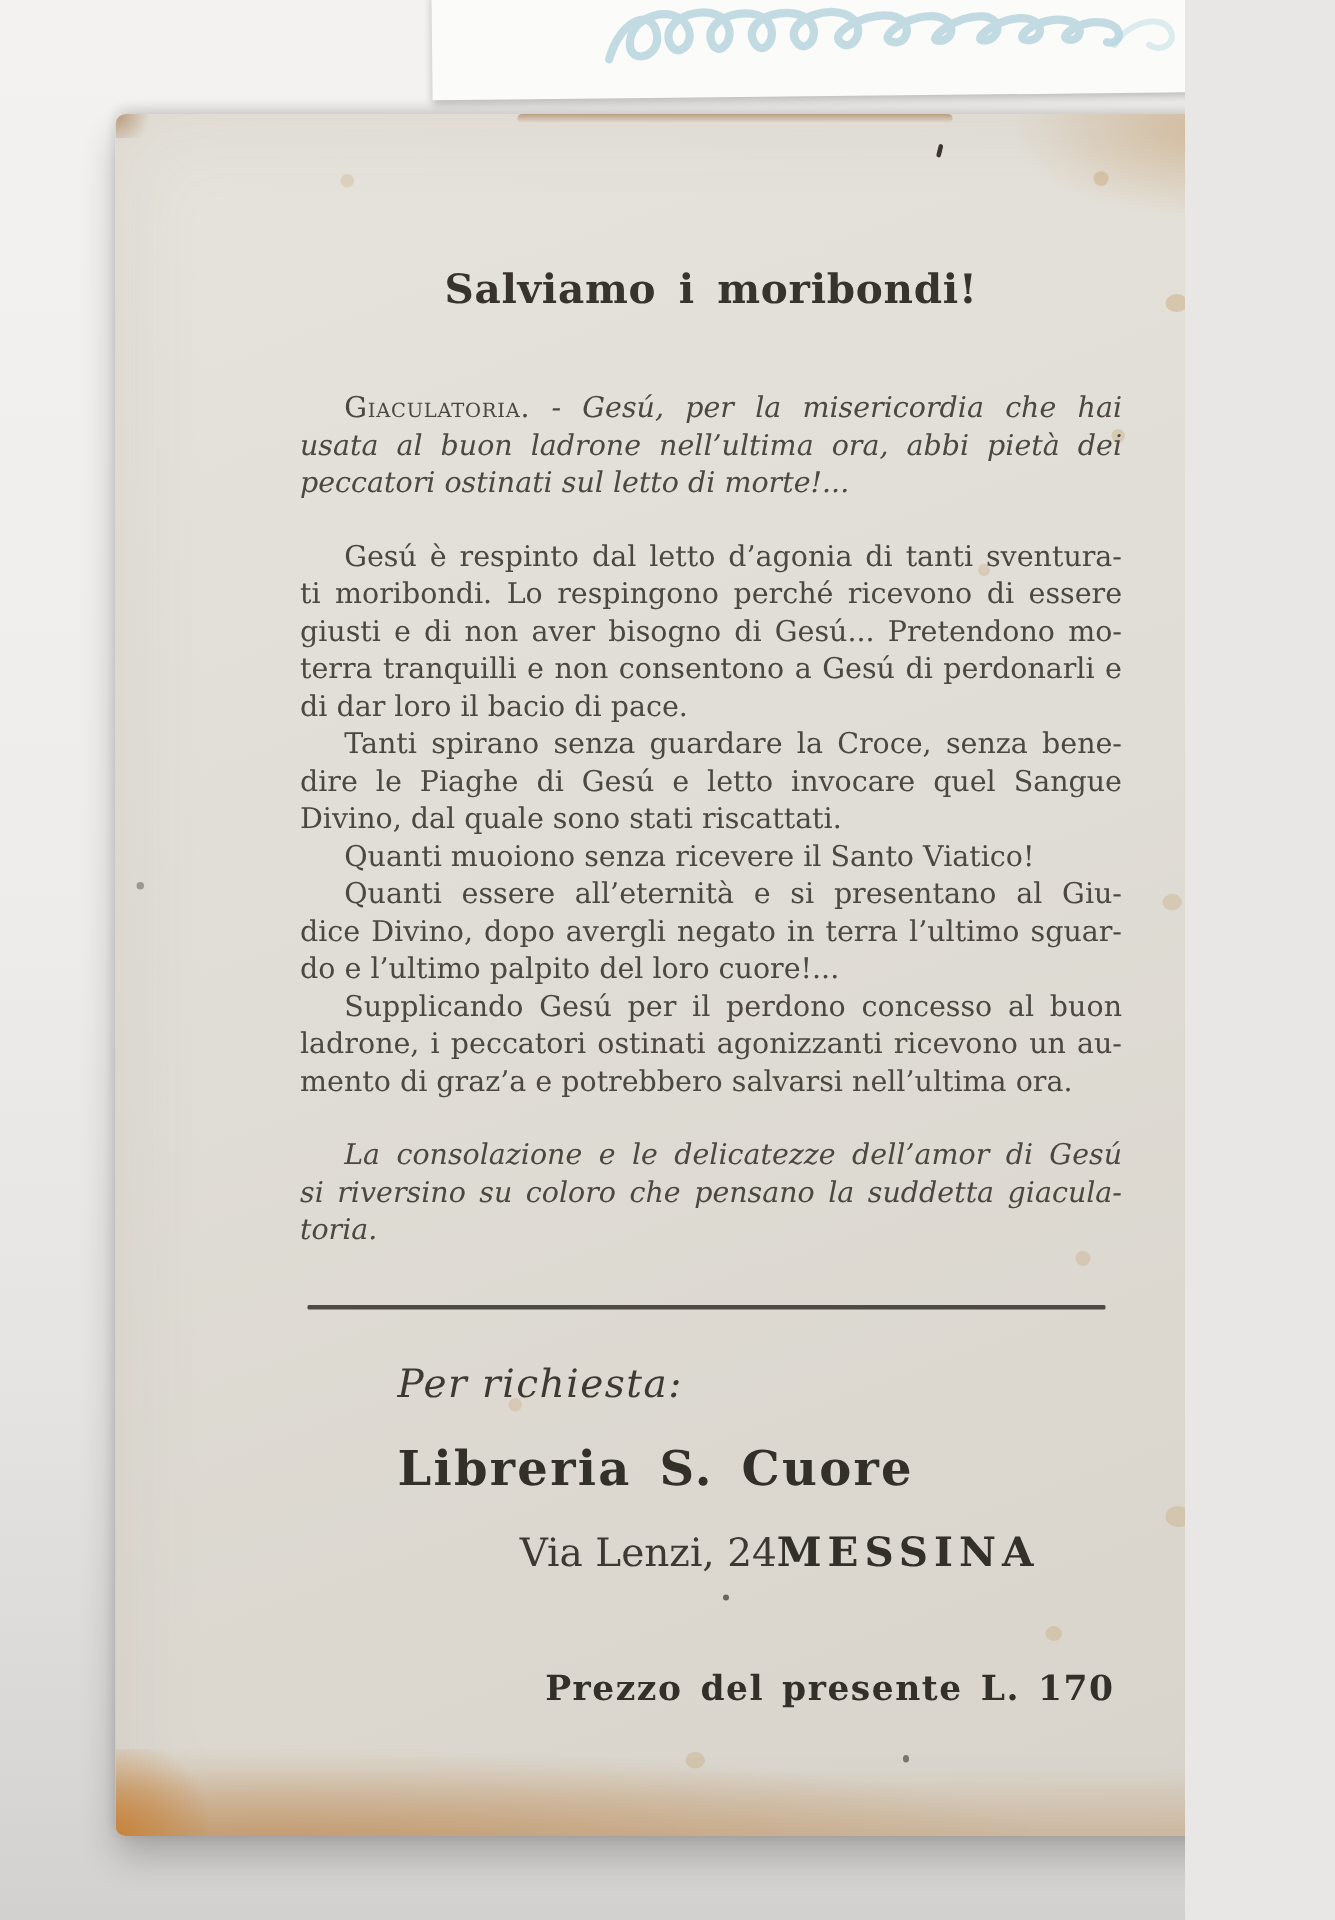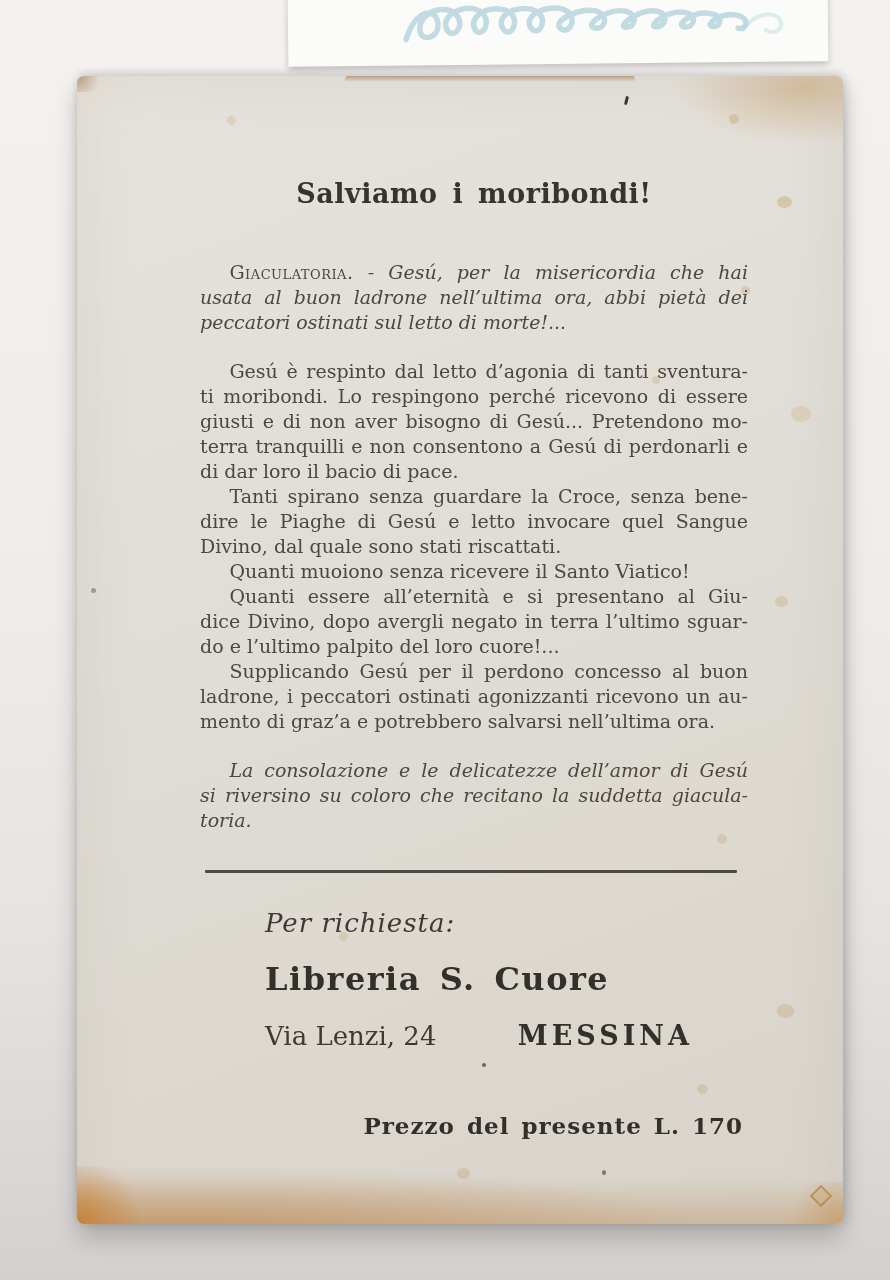--- a/index.html
+++ b/index.html
@@ -2,21 +2,21 @@
 <html><head>
 <meta charset="utf-8">
 <style>
   html,body { margin:0; padding:0; }
   body {
     width:890px; height:1280px;
     font-family:"DejaVu Serif","Liberation Serif",serif;
     background:#e8e7e5;
   }
   .photo {
-    position:relative; width:890px; height:1280px; overflow:hidden;
+    position:relative; width:790px; height:1280px; overflow:hidden;
     background:linear-gradient(180deg,#f3f2f0 0%,#eeedeb 45%,#e6e4e2 72%,#d9d7d5 92%,#d3d1cf 100%);
   }
   
   .note-paper {
     position:absolute; left:288px; top:-8px; width:540px; height:72px;
     background:#fbfbf9; transform:rotate(-0.6deg);
     box-shadow:0 3px 6px rgba(0,0,0,.22);
   }
   .note-paper svg { position:absolute; left:0; top:6px; }
   
@@ -50,21 +50,21 @@
   .request {
     position:absolute; left:188px; top:832px;
     font-style:italic; font-size:26px; letter-spacing:1px; color:#3e3a33;
   }
   .store {
     position:absolute; left:188px; top:884px;
     font-weight:bold; font-size:32px; letter-spacing:1.5px; word-spacing:6px; color:#332f29;
   }
   .addr-row {
     position:absolute; left:188px; top:944px; width:428px;
-    display:flex; justify-content:space-between; align-items:baseline;
+    display:flex; justify-content:flex-end; align-items:baseline;
   }
   .addr { font-size:26px; color:#3e3a33; }
   .city { font-weight:bold; font-size:27px; letter-spacing:4px; color:#332f29; }
   .price {
     position:absolute; right:100px; top:1036px;
     font-weight:bold; font-size:23px; letter-spacing:1px; word-spacing:3px; color:#332f29;
   }
   
   .stain { position:absolute; pointer-events:none; }
   .st-topright { left:596px; top:0; width:175px; height:70px;
@@ -175,21 +175,21 @@
           <div class="line">dice Divino, dopo avergli negato in terra l’ultimo sguar-</div>
           <div class="line last">do e l’ultimo palpito del loro cuore!...</div>
         </div>
         <div class="para gap-after">
           <div class="line">Supplicando Gesú per il perdono concesso al buon</div>
           <div class="line">ladrone, i peccatori ostinati agonizzanti ricevono un au-</div>
           <div class="line last">mento di graz’a e potrebbero salvarsi nell’ultima ora.</div>
         </div>
         <div class="para closing">
           <div class="line">La consolazione e le delicatezze dell’amor di Gesú</div>
-          <div class="line">si riversino su coloro che recitano la suddetta giacula-</div>
+          <div class="line">si riversino su coloro che pensano la suddetta giacula-</div>
           <div class="line last">toria.</div>
         </div>
       </div>
 
     <div class="rule"></div>
 
     <div class="request">Per richiesta:</div>
 
     <div class="store">Libreria S. Cuore</div>
 

